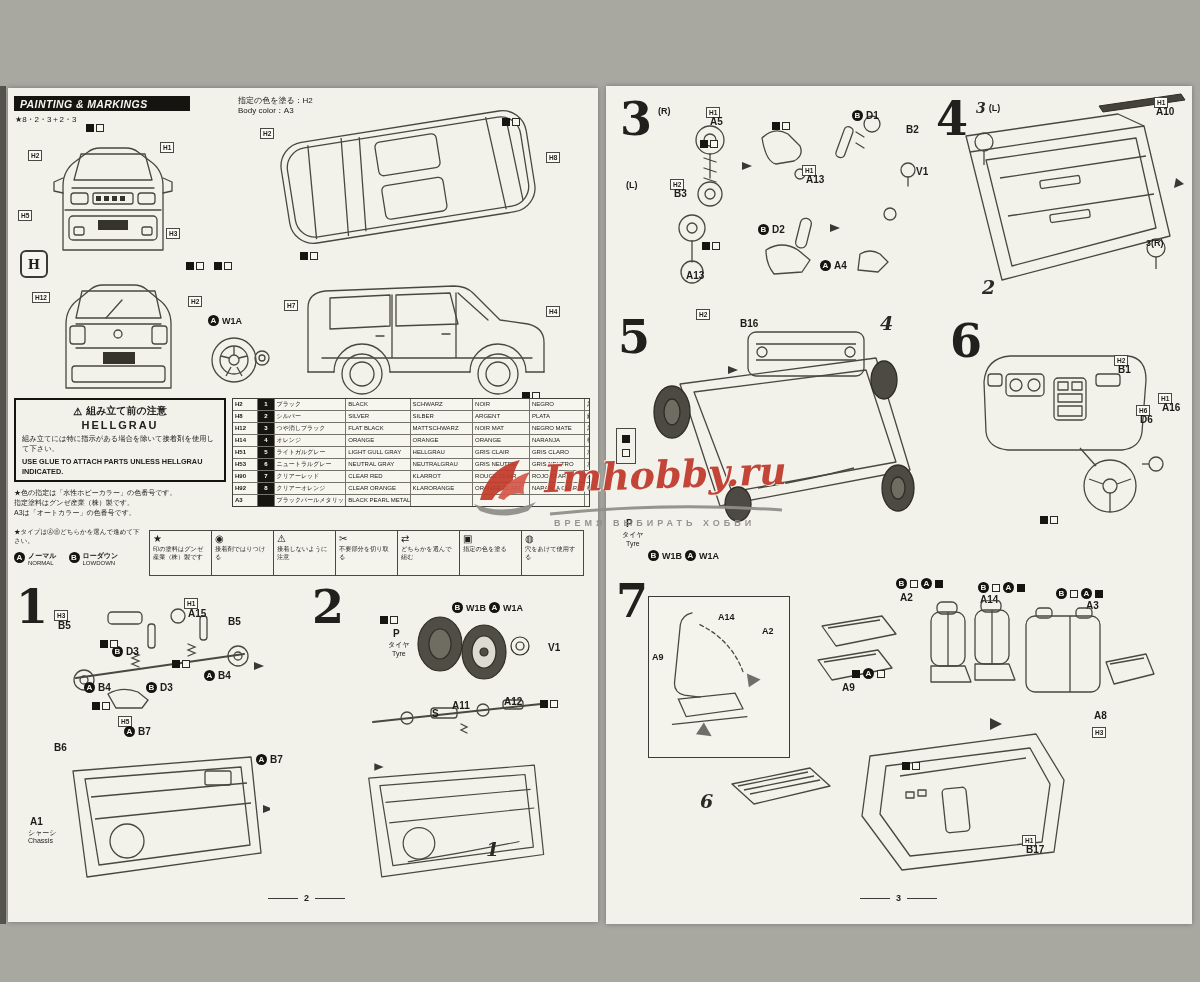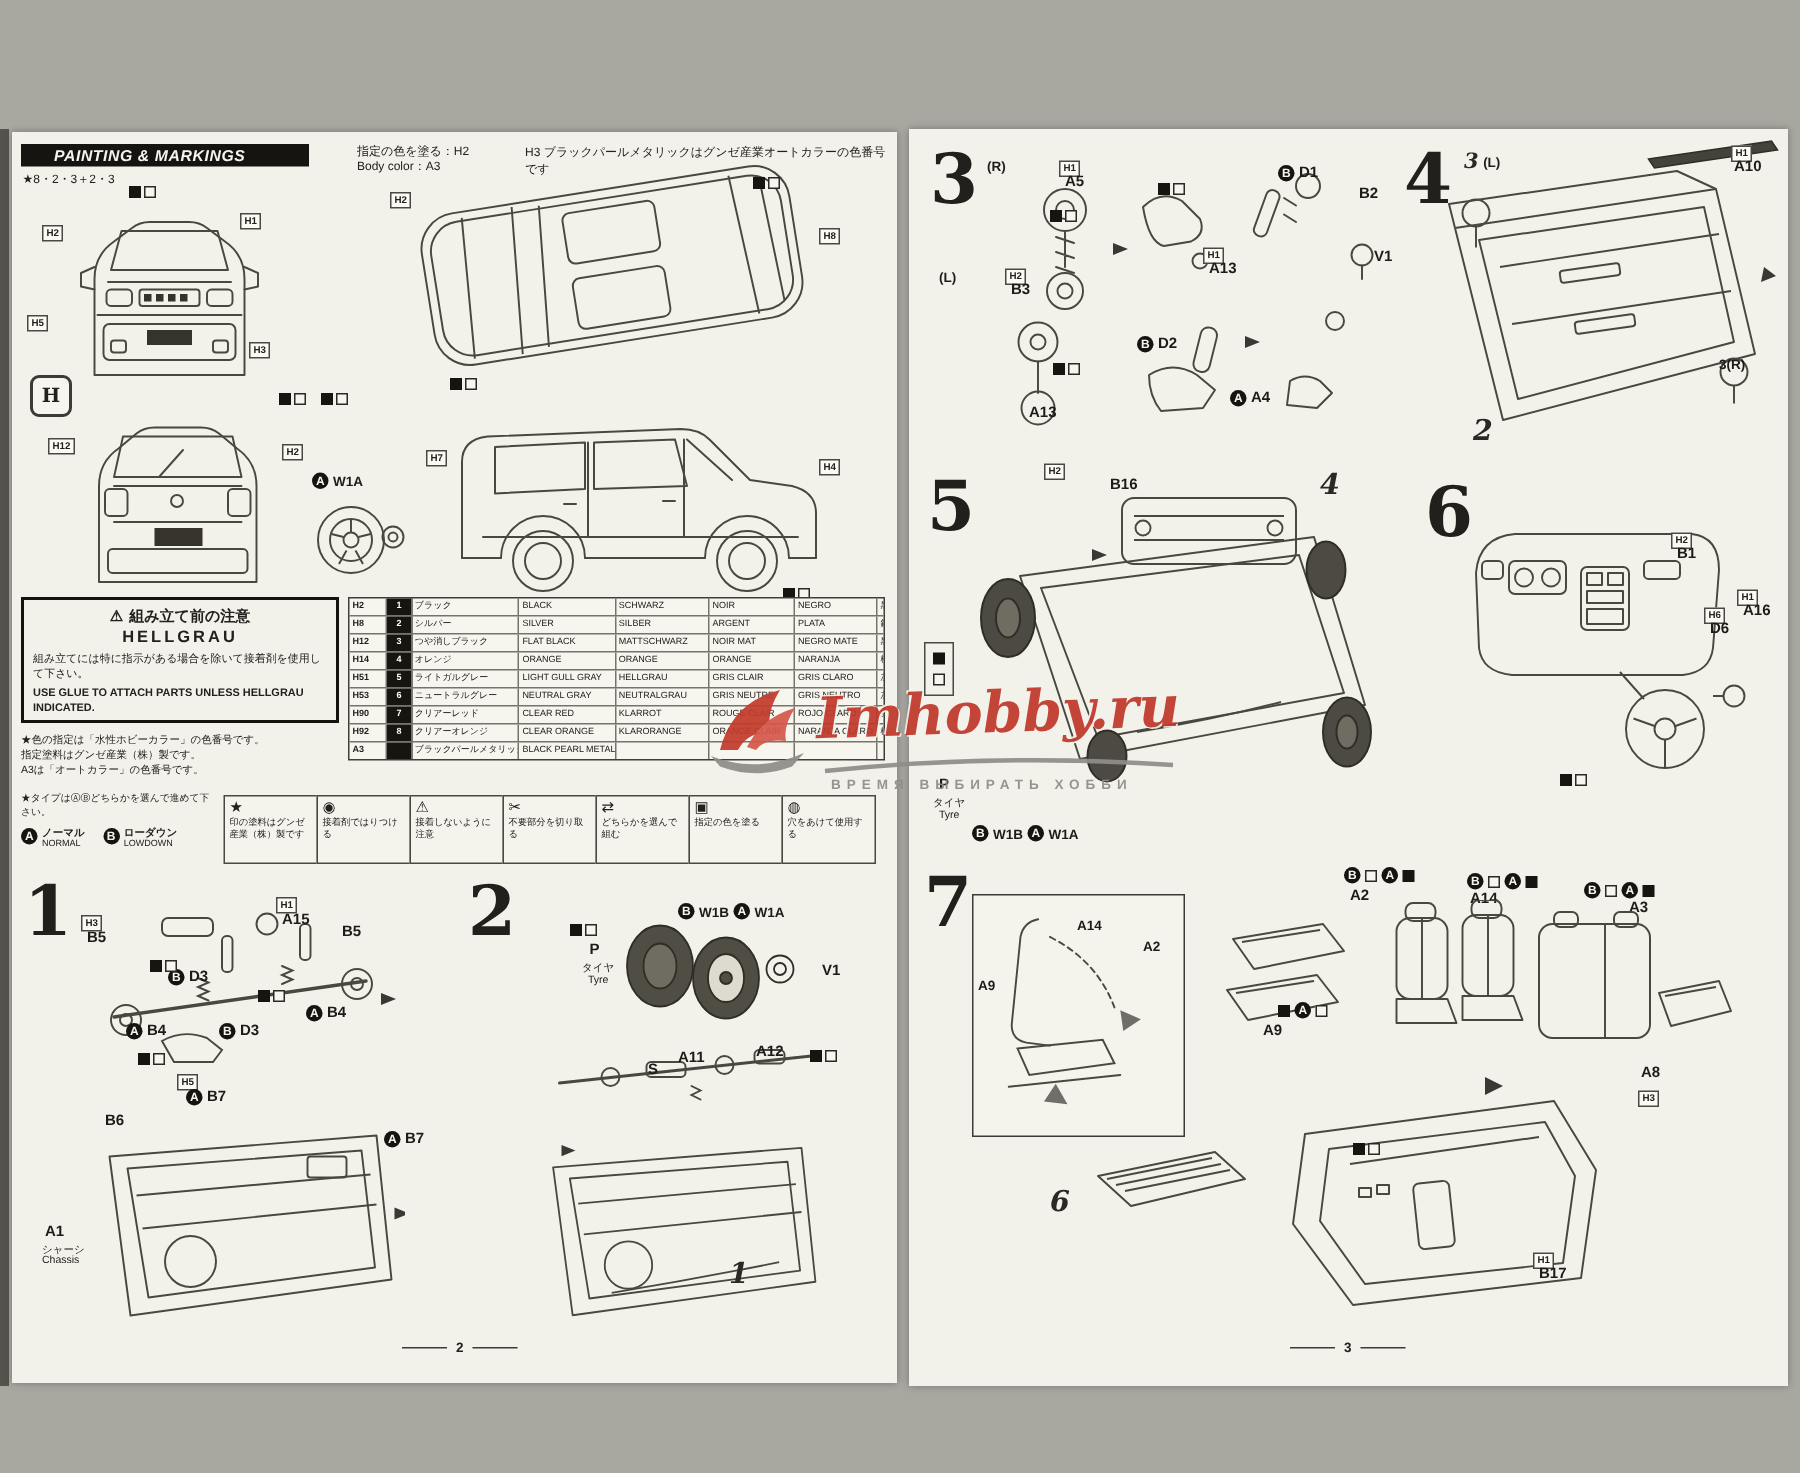--- a/index.html
+++ b/index.html
@@ -17,21 +17,21 @@
   .ref{font-family:"DejaVu Serif",serif;font-weight:bold;font-style:italic;font-size:19px;color:#2a2924}
   .chip{display:inline-flex;align-items:center;justify-content:center;width:11px;height:11px;border-radius:50%;
         background:#16140f;color:#f4f3ec;font-size:8px;font-weight:bold;flex:none;line-height:11px}
   .pmrow{display:flex;gap:2px;align-items:center}
   .pm{width:8px;height:8px;background:#17150f;flex:none}
   .pm2{width:8px;height:8px;background:#f6f5ee;border:1px solid #2a2923;box-sizing:border-box;flex:none}
   .hmark{display:inline-block;border:1px solid #4a4840;background:#fbfaf3;font-size:6.5px;font-weight:bold;
          padding:0 2px;line-height:9px;white-space:nowrap}
   .lblrow{display:flex;align-items:center;gap:3px}
   .header-bar{background:#151410;color:#f5f5f0;font-weight:bold;font-size:10.5px;letter-spacing:.4px;
-              display:flex;align-items:center;padding-left:22px;font-style:italic}
+              display:flex;align-items:center;padding-left:6px;font-style:italic}
   .attention{border:2px solid #14130e;box-sizing:border-box;padding:4px 6px;background:#f2f1ea}
   .att-title{display:flex;justify-content:center;align-items:center;gap:4px;font-weight:bold;font-size:10px}
   .att-en{text-align:center;font-weight:bold;font-size:11px;letter-spacing:2px;margin:1px 0 3px}
   .att-body{font-size:7.3px;line-height:1.4}
   .att-body-en{font-size:7.3px;line-height:1.35;font-weight:bold;margin-top:3px}
   .ctable{display:flex;flex-direction:column;border:1px solid #3f3e37;background:#f6f5ee;box-sizing:border-box}
   .crow{display:flex;border-bottom:1px solid #76746a;height:11px}
   .crow:last-child{border-bottom:none}
   .ccell{border-right:1px solid #76746a;font-size:6px;line-height:10px;padding:0 2px;overflow:hidden;white-space:nowrap}
   .ccell:last-child{border-right:none}
@@ -59,21 +59,20 @@
 <div class="scan">
 
   <div class="a" style="left:0;top:86px;width:6px;height:838px;background:#55534b"></div>
   <div class="a paper" style="left:8px;top:88px;width:590px;height:834px"></div>
   <div class="a paper" style="left:606px;top:86px;width:586px;height:838px"></div>
 
   <div class="a header-bar" style="left:14px;top:96px;width:170px;height:15px">PAINTING &amp; MARKINGS</div>
   <div class="a t8" style="left:15px;top:114px">★8・2・3＋2・3</div>
   <div class="a t8" style="left:238px;top:95px">指定の色を塗る：H2</div>
   <div class="a t8" style="left:238px;top:105px">Body color：A3</div>
-  <div class="a t8" style="left:350px;top:96px;width:242px;white-space:normal">H3 ブラックパールメタリックはグンゼ産業オートカラーの色番号です</div>
 
   <svg class="a" style="left:48px;top:132px" width="130" height="128" viewBox="0 0 130 128">
     <g stroke="#49483f" fill="none" stroke-width="1.3" stroke-linejoin="round" stroke-linecap="round">
       <path d="M15 118 V54 Q15 38 28 29 L40 20 Q45 16 52 16 H78 Q85 16 90 20 L102 29 Q115 38 115 54 V118 Z"></path>
       <path d="M33 22 H97 L104 48 H26 Z"></path>
       <path d="M24 56 H106"></path>
       <rect x="23" y="61" width="17" height="11" rx="3"></rect>
       <rect x="90" y="61" width="17" height="11" rx="3"></rect>
       <rect x="45" y="61" width="40" height="11" rx="2"></rect>
       <rect x="48" y="64" width="5" height="5" fill="#35332b" stroke="none"></rect>
@@ -384,21 +383,21 @@
       <span class="lbl">D3</span>
     </div>
   <div class="a lblrow" style="left:204px;top:670px">
       <span class="chip">A</span>
       <span class="lbl">B4</span>
     </div>
   <div class="a lblrow" style="left:124px;top:726px">
       <span class="chip">A</span>
       <span class="lbl">B7</span>
     </div>
-  <div class="a lbl" style="left:70px;top:742px">B6</div>
+  <div class="a lbl" style="left:54px;top:742px">B6</div>
   <div class="a lblrow" style="left:256px;top:754px">
       <span class="chip">A</span>
       <span class="lbl">B7</span>
     </div>
   <div class="a lbl" style="left:30px;top:816px">A1</div>
   <div class="a t7" style="left:28px;top:828px">シャーシ</div>
   <div class="a t7" style="left:28px;top:837px">Chassis</div>
   <div class="a pmrow" style="left:100px;top:640px">
       <span class="pm"></span>
       <span class="pm2"></span>

